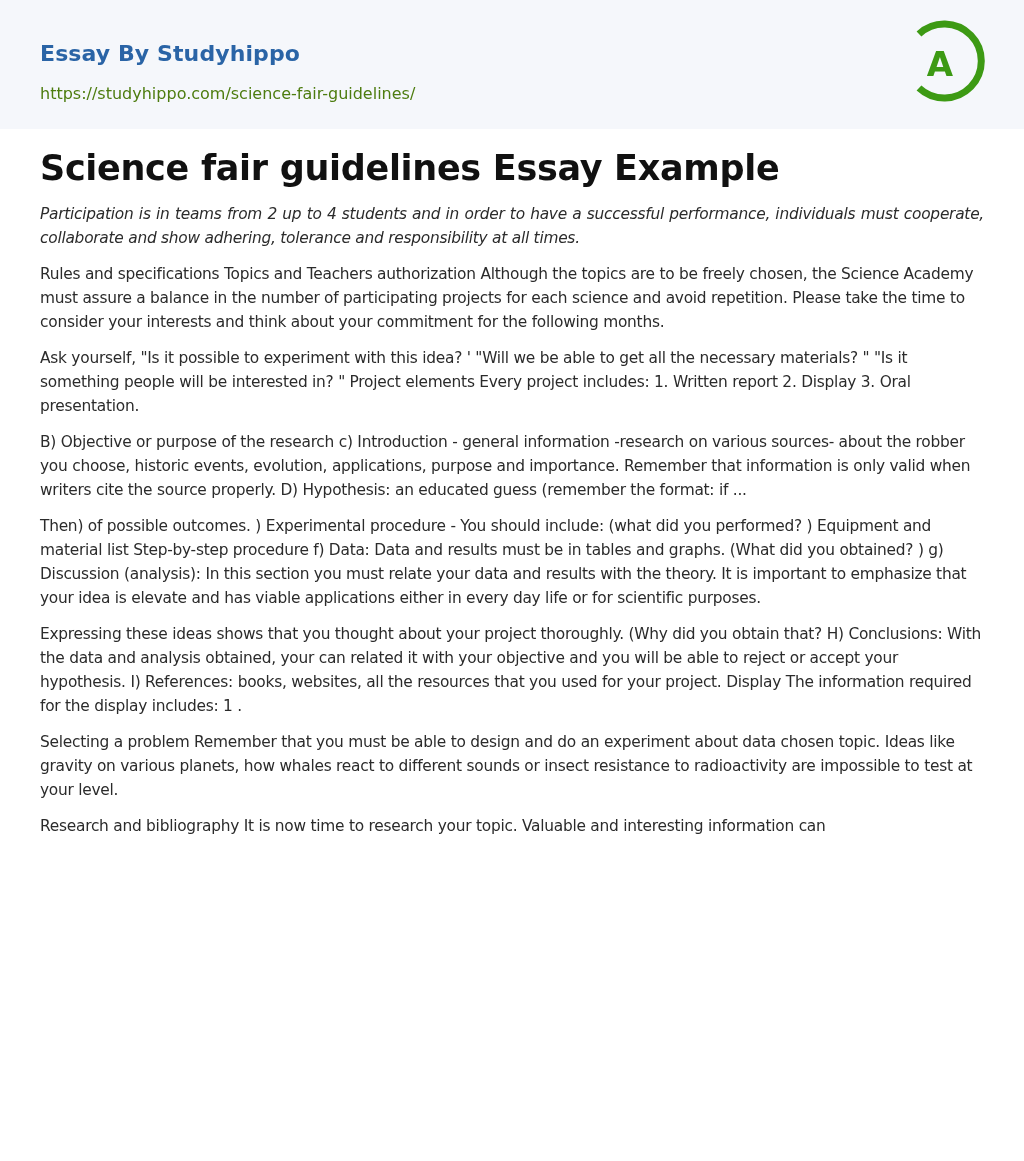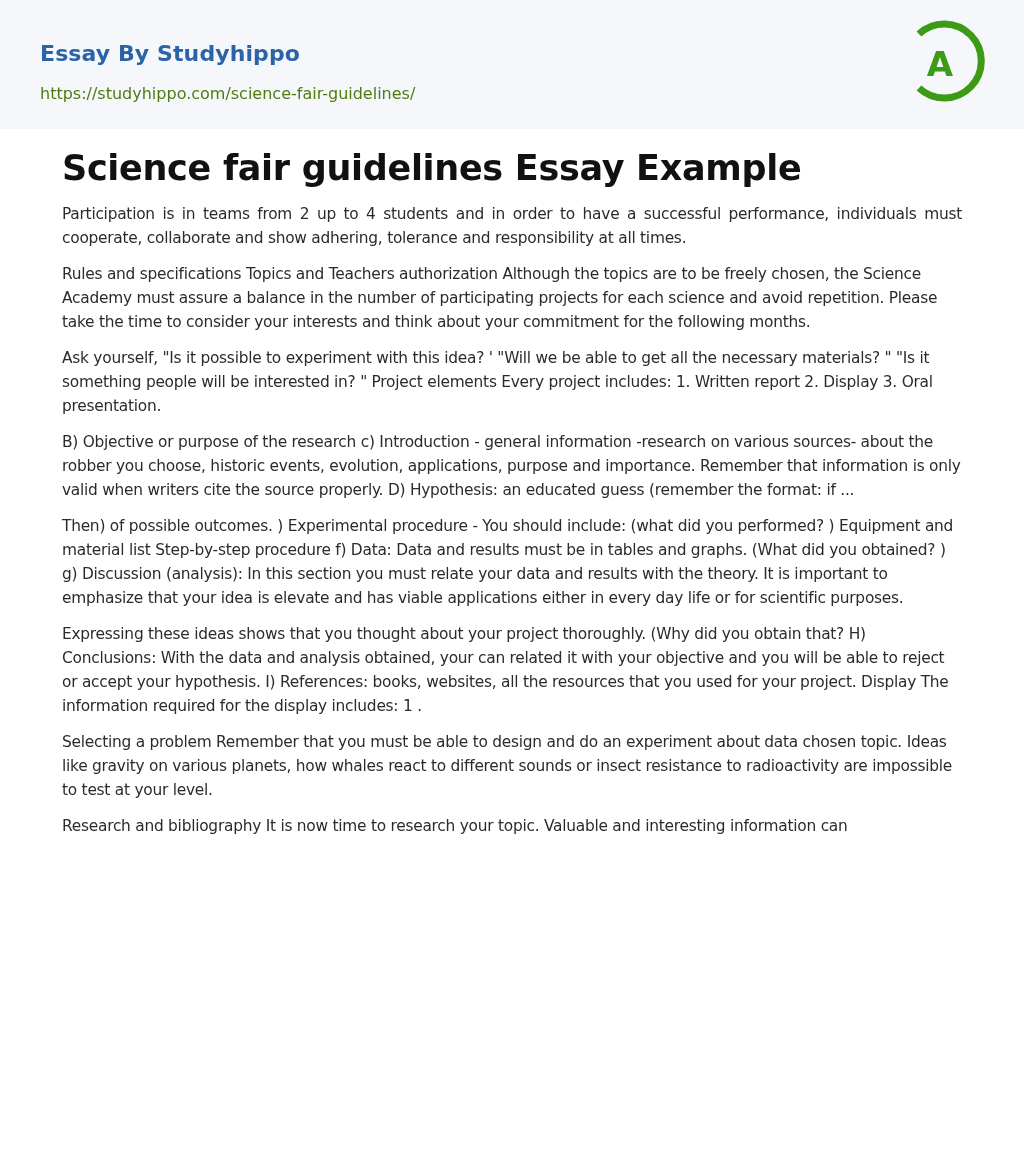--- a/index.html
+++ b/index.html
@@ -39,42 +39,42 @@
       white-space: nowrap;
     }
     .logo {
       position: absolute;
       left: 910px;
       top: 18px;
       width: 78px;
       height: 88px;
     }
     .main {
-      padding: 0 62px;
+      padding: 0 40px;
     }
     .page-title {
       margin-top: 18px;
       font-size: 35px;
       font-weight: bold;
       color: #111111;
       line-height: 1.2;
       white-space: nowrap;
       letter-spacing: -0.3px;
     }
     .essay p {
       font-size: 15.4px;
       line-height: 24px;
       color: #2b2b2b;
       margin-top: 12px;
       letter-spacing: -0.25px;
     }
     .essay p.justify {
       text-align: justify;
     }
-    .essay p:first-child { margin-top: 13px; }
+    .essay p:first-child { margin-top: 13px; font-style: italic; }
   </style>
 </head>
 <body>
 
 <header class="header">
   <div class="brand-title">Essay By Studyhippo</div>
   <a class="brand-url">https://studyhippo.com/science-fair-guidelines/</a>
   <div class="logo">
     <svg width="78" height="88" viewBox="0 0 78 88">
       <path d="M 9 16 A 37 37 0 1 1 9 70" fill="none" stroke="#3d9a14" stroke-width="7"></path>

